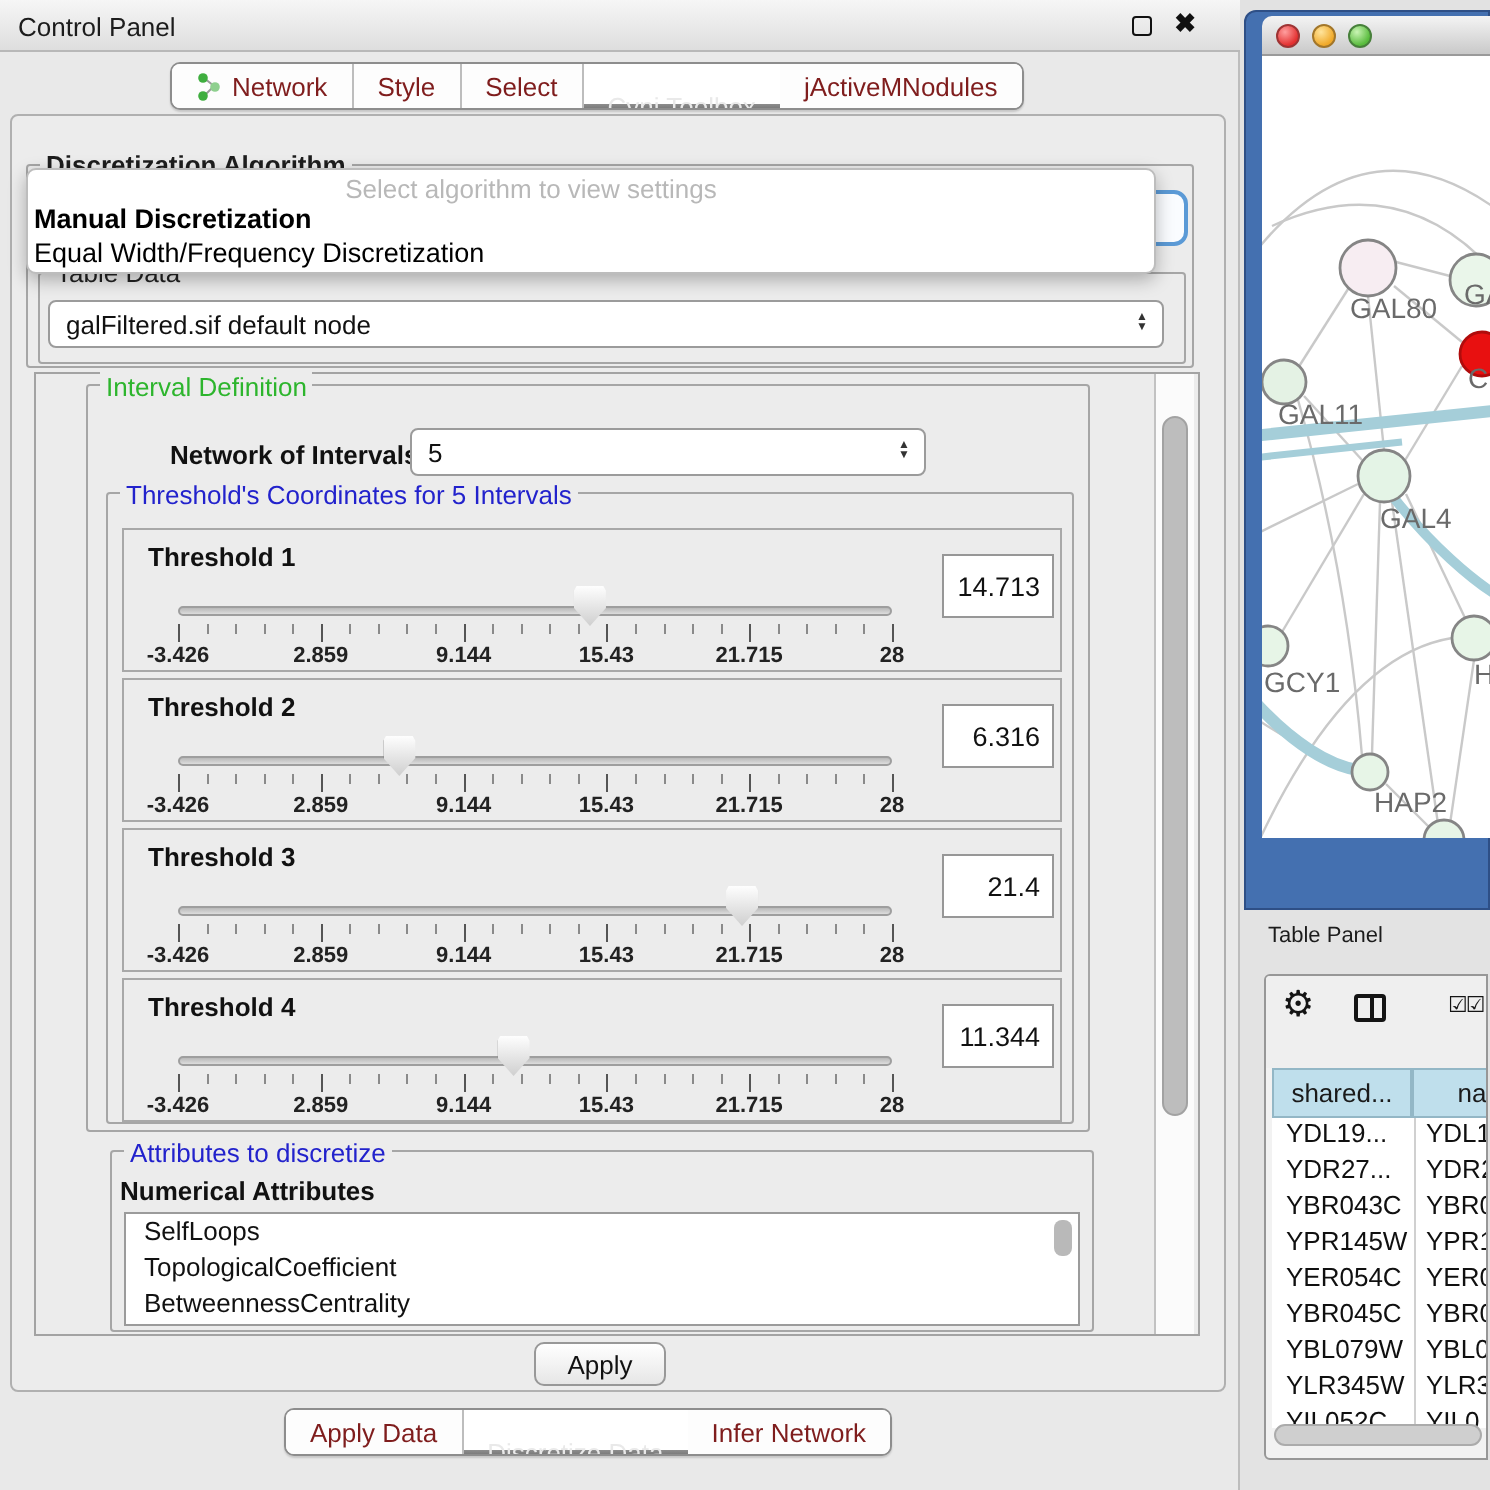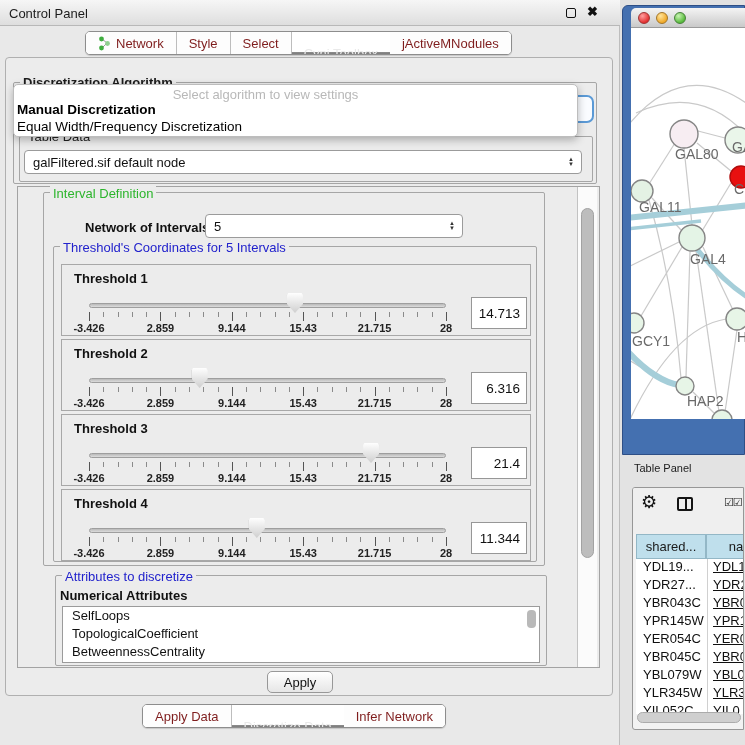--- a/index.html
+++ b/index.html
@@ -62,21 +62,21 @@
   .thumb { position:absolute; top:-8px; width:16px; height:20px; transform:translateX(-50%);
     background:linear-gradient(#fefefe,#cfcfcf);
     clip-path:polygon(8% 0,92% 0,100% 12%,100% 55%,50% 100%,0 55%,0 12%);
     filter:drop-shadow(0 0 1px #777); }
   .ticks-mi { position:absolute; left:0; top:11px; width:358px; height:5px;
     background:repeating-linear-gradient(to right,#8a8a8a 0 1px,transparent 1px 14.28px); }
   .ticks-ma { position:absolute; left:0; top:11px; width:358px; height:9px;
     background:repeating-linear-gradient(to right,#555 0 1px,transparent 1px 71.4px); }
   .scale span { position:absolute; top:21px; transform:translateX(-50%);
     font-size:11px; font-weight:bold; color:#222; white-space:nowrap; }
-  .th-value { position:absolute; left:409px; top:32px; width:56px; height:32px; background:#fff;
+  .th-value { position:absolute; left:409px; top:12px; width:56px; height:32px; background:#fff;
     border:1px solid #979797; font-size:13.5px; color:#111; display:flex;
     align-items:center; justify-content:flex-end; padding-right:6px; }
 
   
   .attr-list { left:62px; top:606px; width:478px; height:57px; background:#fff;
     border:1px solid #9b9b9b; overflow:hidden; font-size:13px; color:#111; }
   .attr-list div { padding:1px 0 1px 9px; height:18px; }
   .list-thumb { position:absolute; right:3px; top:3px; width:8px; height:49px;
     background:#b9b9b9; border-radius:4px; }
 
@@ -105,21 +105,21 @@
   .colicon { position:absolute; left:44px; top:9px; width:16px; height:14px; border:2px solid #141414; border-radius:2px; }
   .colicon::after { content:""; position:absolute; left:50%; top:0; bottom:0; width:2px; background:#141414; }
   .checks { position:absolute; left:91px; top:8px; font-size:11px; color:#141414; letter-spacing:-1px; white-space:nowrap; }
   .tp-head { position:absolute; left:3px; top:46px; height:25px; display:flex; }
   .tp-head .hc { background:#bfdfec; border:1px solid #93b7c6; font-size:13px; color:#1a1a1a;
     display:flex; align-items:center; justify-content:center; }
   .tp-body { position:absolute; left:3px; top:71px; width:109px; height:155px; background:#fff; }
   .tp-body::before { content:""; position:absolute; left:71px; top:0; bottom:0; width:1px; background:#d0d0d0; }
   .tp-row { position:relative; height:18px; font-size:13px; color:#101010; white-space:nowrap; }
   .tp-row .c1 { position:absolute; left:7px; }
-  .tp-row .c2 { position:absolute; left:77px;text-decoration:underline; }
+  .tp-row .c2 { position:absolute; left:77px; }
   .hscroll { position:absolute; left:4px; top:224px; width:104px; height:11px;
     background:#cfcfcf; border:1px solid #ababab; border-radius:6px; }
 
   svg text { font-family:"Liberation Sans", sans-serif; }
 </style>
 </head>
 <body>
 
 <div class="page">
 

